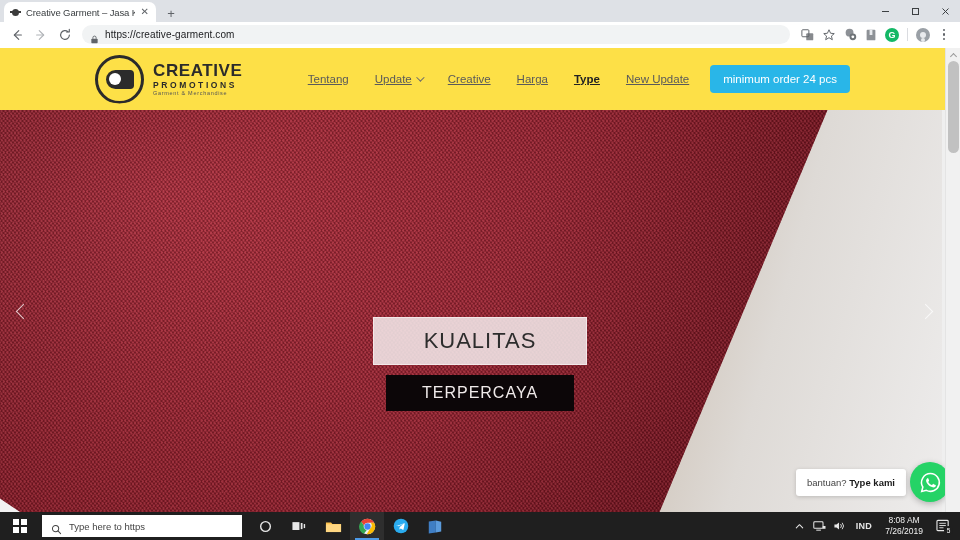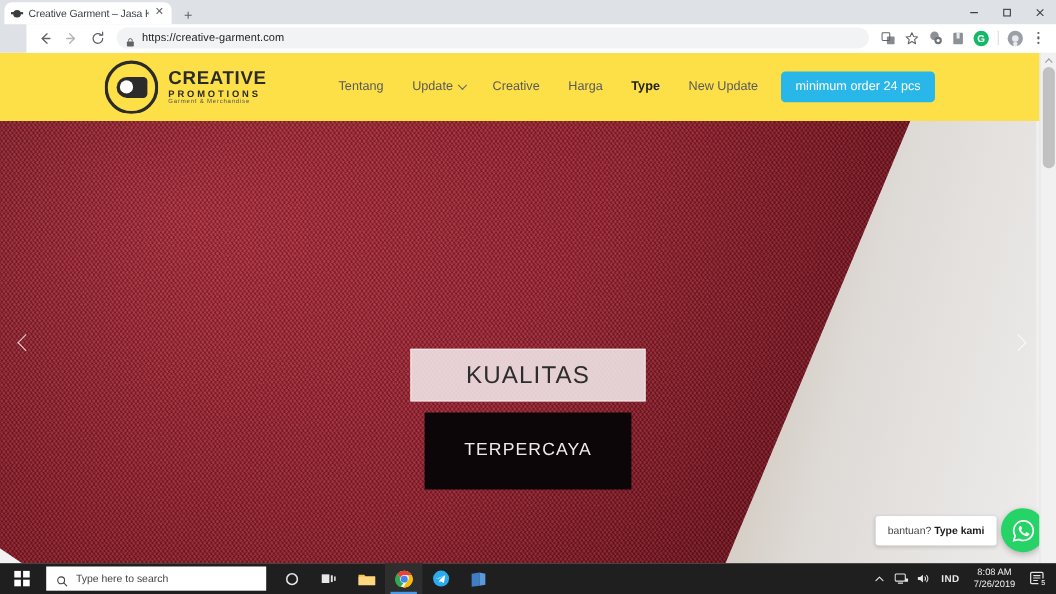--- a/index.html
+++ b/index.html
@@ -40,21 +40,20 @@
     position:absolute; right:0; top:0; height:22px; display:flex;
   }
   .wc { width:30px; height:22px; display:flex; align-items:center; justify-content:center;
         font-size:10px; color:#3c4043; }
   .wc svg { display:block; }
 
   .toolbar {
     position:relative; height:26px; background:#fff;
     display:flex; align-items:center; padding:0 6px; gap:2px;
     border-bottom:1px solid #fff;
-    margin-left:24px;
   }
   .tbtn { width:22px; height:22px; display:flex; align-items:center; justify-content:center; color:#5f6368; }
   .tbtn svg { display:block; }
   .omnibox {
     flex:1; height:19px; background:#f1f3f4; border-radius:10px;
     display:flex; align-items:center; padding:0 8px; gap:6px; margin:0 6px 0 4px;
   }
   .lock { width:9px; height:9px; position:relative; flex:0 0 9px; }
   .omnibox-url { font-size:10px; color:#202124; letter-spacing:0.1px; }
   .tb-right { display:flex; align-items:center; gap:1px; }
@@ -101,21 +100,21 @@
     background:#fff; border-radius:50%;
   }
   .logo-text { line-height:1; }
   .logo-l1 { font-size:17px; font-weight:bold; color:#2b2b2b; letter-spacing:0.6px; }
   .logo-l2 { font-size:8.5px; font-weight:bold; color:#2b2b2b; letter-spacing:2.6px; margin-top:2px; }
   .logo-l3 { font-size:5.5px; color:#555; letter-spacing:0.7px; margin-top:2px; }
 
   .nav { margin-left:auto; display:flex; align-items:center; gap:0; }
   .nav-item {
     font-size:11.5px; color:#5a5a5a; padding:0 13px; white-space:nowrap;
-    display:flex; align-items:center; gap:4px;
+    display:flex; align-items:center; gap:4px;text-decoration:underline;
   }
   .nav-item.active { color:#222; font-weight:bold; }
   .caret {
     display:inline-block; width:6px; height:6px;
     border-right:1.2px solid #6a6a6a; border-bottom:1.2px solid #6a6a6a;
     transform:rotate(45deg) translateY(-2px);
   }
   .nav-cta {
     margin-left:8px; background:#29b6e8; color:#fff; font-size:11.5px;
     border-radius:4px; padding:8px 13px; white-space:nowrap;
@@ -160,21 +159,21 @@
     position:absolute; left:0; right:0; top:207px;
     display:flex; flex-direction:column; align-items:center; gap:10px;
   }
   .hero-line1 {
     background:rgba(245,236,238,0.86); color:#2d2d2d;
     font-size:22px; letter-spacing:1px; padding:10px 50px;
     border:1px solid rgba(255,255,255,0.5);
   }
   .hero-line2 {
     background:#0c0608; color:#f0eaea;
-    font-size:16px; letter-spacing:1px; padding:26px 36px;
+    font-size:16px; letter-spacing:1px; padding:9px 36px;
   }
 
   .arrow {
     position:absolute; top:50%; transform:translateY(-50%);
     width:26px; height:26px; display:flex; align-items:center; justify-content:center;
     color:#ffffff; opacity:0.75;
   }
   .arrow.left { left:10px; }
   .arrow.right { right:22px; }
   .chev {
@@ -459,21 +458,21 @@
       </span>
   </div>
 
   <div class="tb-search">
     <span class="mag">
       <svg width="11" height="11" viewBox="0 0 12 12">
           <circle cx="5" cy="5" r="3.4" fill="none" stroke="#444" stroke-width="1.1"></circle>
           <line x1="7.6" y1="7.6" x2="10.5" y2="10.5" stroke="#444" stroke-width="1.1" stroke-linecap="round"></line>
         </svg>
     </span>
-    <span class="tb-search-txt">Type here to search</span>
+    <span class="tb-search-txt">Type here to https</span>
   </div>
 
   <div class="tb-apps">
     <div class="tb-app">
       <svg width="13" height="13" viewBox="0 0 14 14">
           <circle cx="7" cy="7" r="5.2" fill="none" stroke="#e8e8e8" stroke-width="1.5"></circle>
         </svg>
     </div>
     <div class="tb-app">
       <svg width="14" height="13" viewBox="0 0 16 14">

